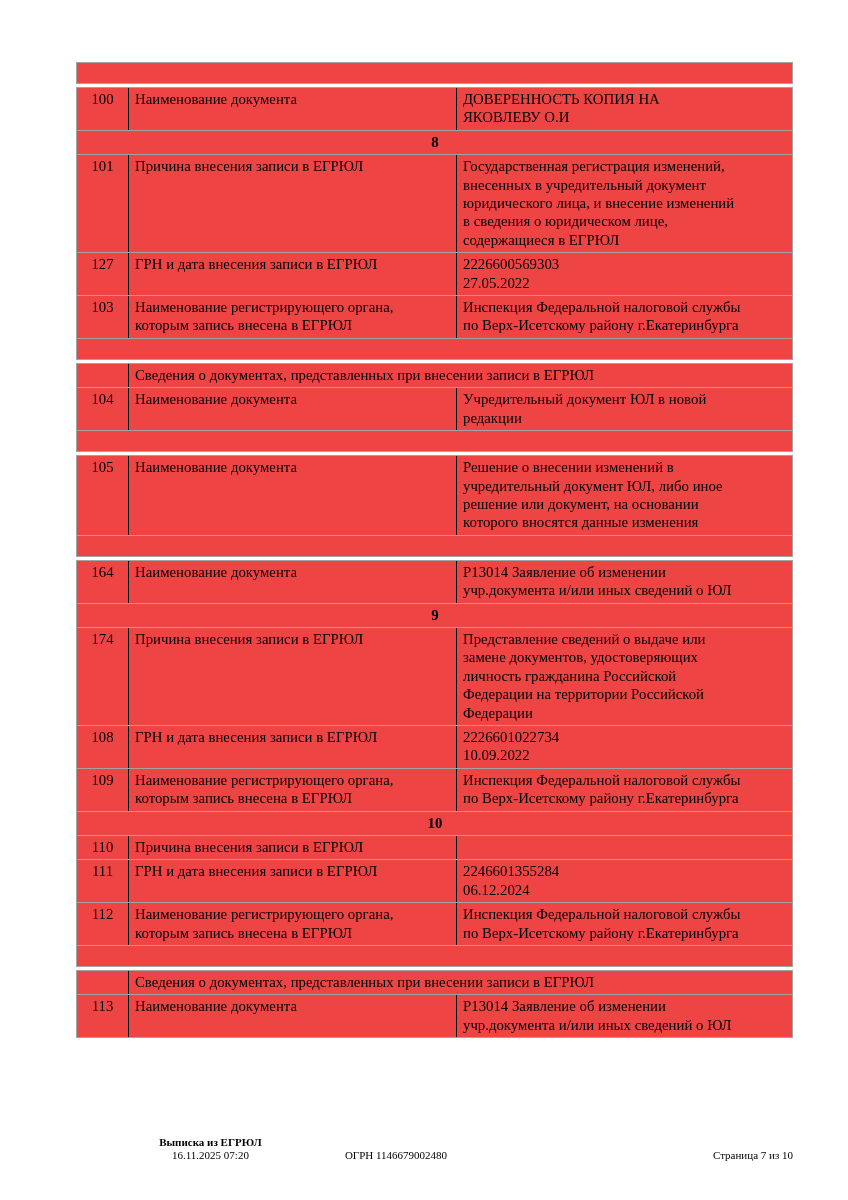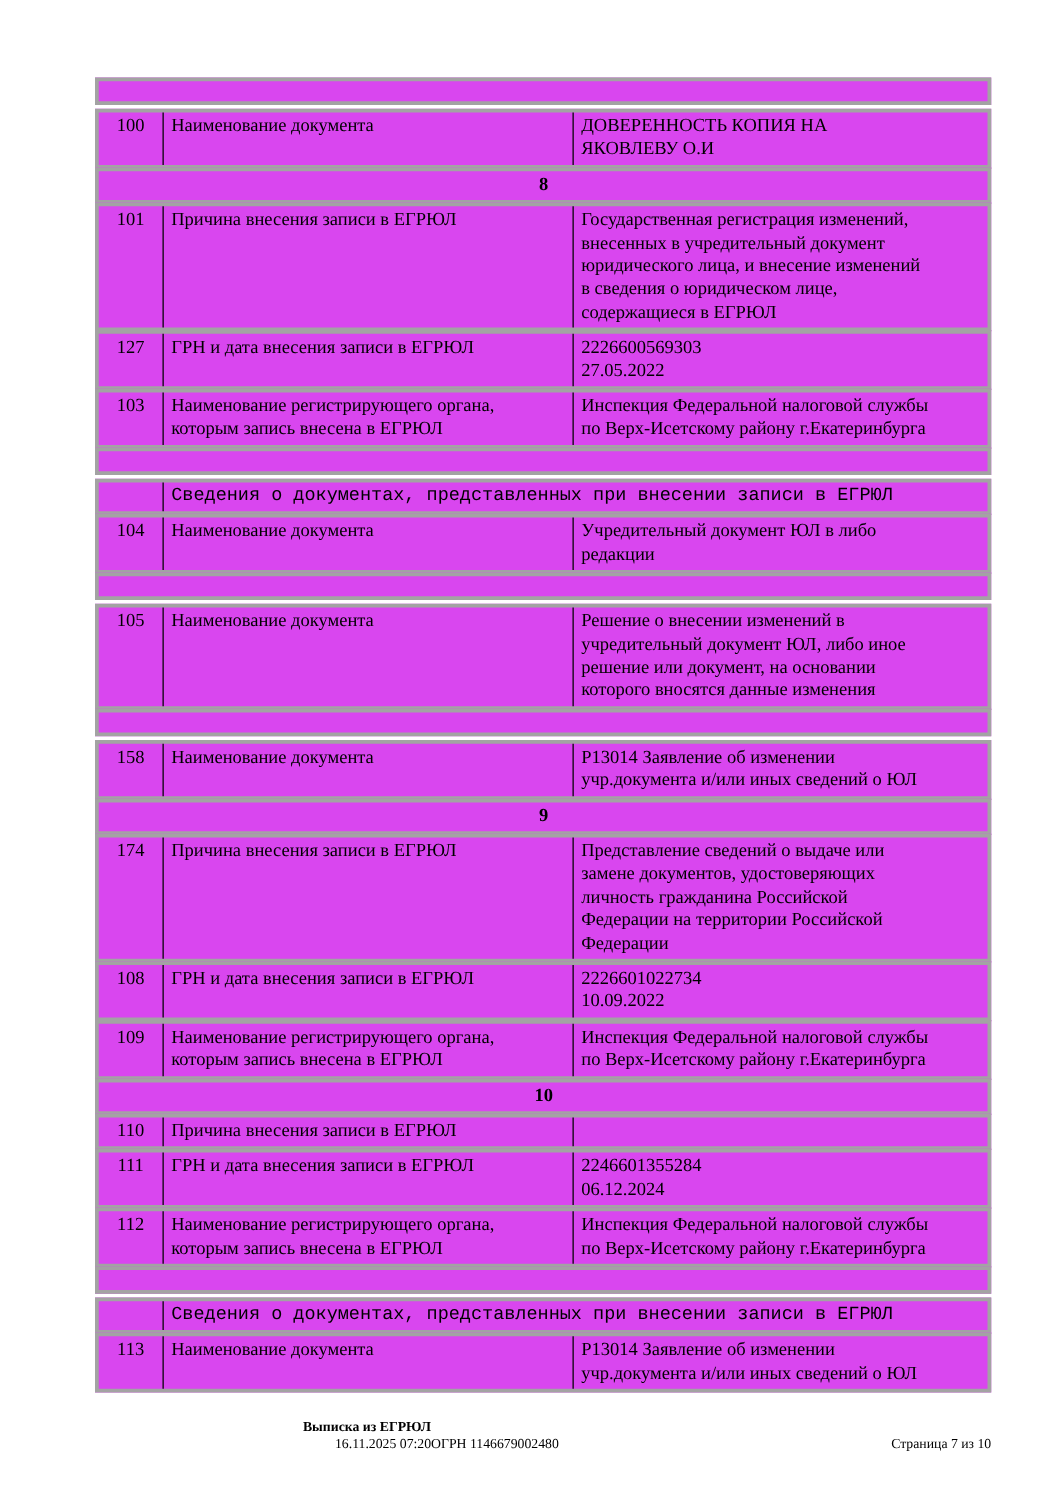--- a/index.html
+++ b/index.html
@@ -17,24 +17,24 @@
     overflow: hidden;
   }
   .tbl {
     position: absolute;
     left: 76px;
     top: 62px;
     width: 717px;
   }
   .row {
     display: flex;
-    border: 3px solid #a3a3a3;
+    border: 1px solid #a3a3a3;
     margin-top: -1px;
     box-sizing: border-box;
-    background: #d946ef;
+    background: #ef4444;
   }
   .row:first-child { margin-top: 0; }
   .row.spacer {
     height: 22px;
     margin-bottom: 4px;
   }
   .c {
     box-sizing: border-box;
     padding: 2px 5px 3px 6px;
     font-size: 14.8px;
@@ -53,32 +53,32 @@
     width: 328px;
     flex: 0 0 328px;
     border-right: 1px solid #000000;
   }
   .value { flex: 1; }
   .sec {
     flex: 1;
     text-align: center;
     font-weight: bold;
   }
-  .merged { flex: 1; font-family: Liberation Mono, monospace; }
+  .merged { flex: 1; }
   .footer {
     position: absolute;
     left: 76px;
     top: 1136px;
     width: 717px;
     display: flex;
     align-items: flex-end;
     font-size: 11px;
     line-height: 13px;
   }
-  .footer .fl { flex: 1.2; text-align: right; }
+  .footer .fl { flex: 1.2; text-align: center; }
   .footer .fc { flex: 1; }
   .footer .fr { flex: 1; text-align: right; }
   .f-bold { font-weight: bold; }
 </style>
 </head>
 <body>
 
 <div class="page">
 
   <div class="tbl" id="table-root">
@@ -115,35 +115,35 @@
 по Верх-Исетскому району г.Екатеринбурга</div>
       </div>
       <div class="row spacer"></div>
       <div class="row subheader">
         <div class="c num"></div>
         <div class="c merged">Сведения о документах, представленных при внесении записи в ЕГРЮЛ</div>
       </div>
       <div class="row data">
         <div class="c num">104</div>
         <div class="c label">Наименование документа</div>
-        <div class="c value">Учредительный документ ЮЛ в либо
+        <div class="c value">Учредительный документ ЮЛ в новой
 редакции</div>
       </div>
       <div class="row spacer"></div>
       <div class="row data">
         <div class="c num">105</div>
         <div class="c label">Наименование документа</div>
         <div class="c value">Решение о внесении изменений в
 учредительный документ ЮЛ, либо иное
 решение или документ, на основании
 которого вносятся данные изменения</div>
       </div>
       <div class="row spacer"></div>
       <div class="row data">
-        <div class="c num">158</div>
+        <div class="c num">164</div>
         <div class="c label">Наименование документа</div>
         <div class="c value">Р13014 Заявление об изменении
 учр.документа и/или иных сведений о ЮЛ</div>
       </div>
       <div class="row section">
         <div class="c sec">9</div>
       </div>
       <div class="row data">
         <div class="c num">174</div>
         <div class="c label">Причина внесения записи в ЕГРЮЛ</div>

